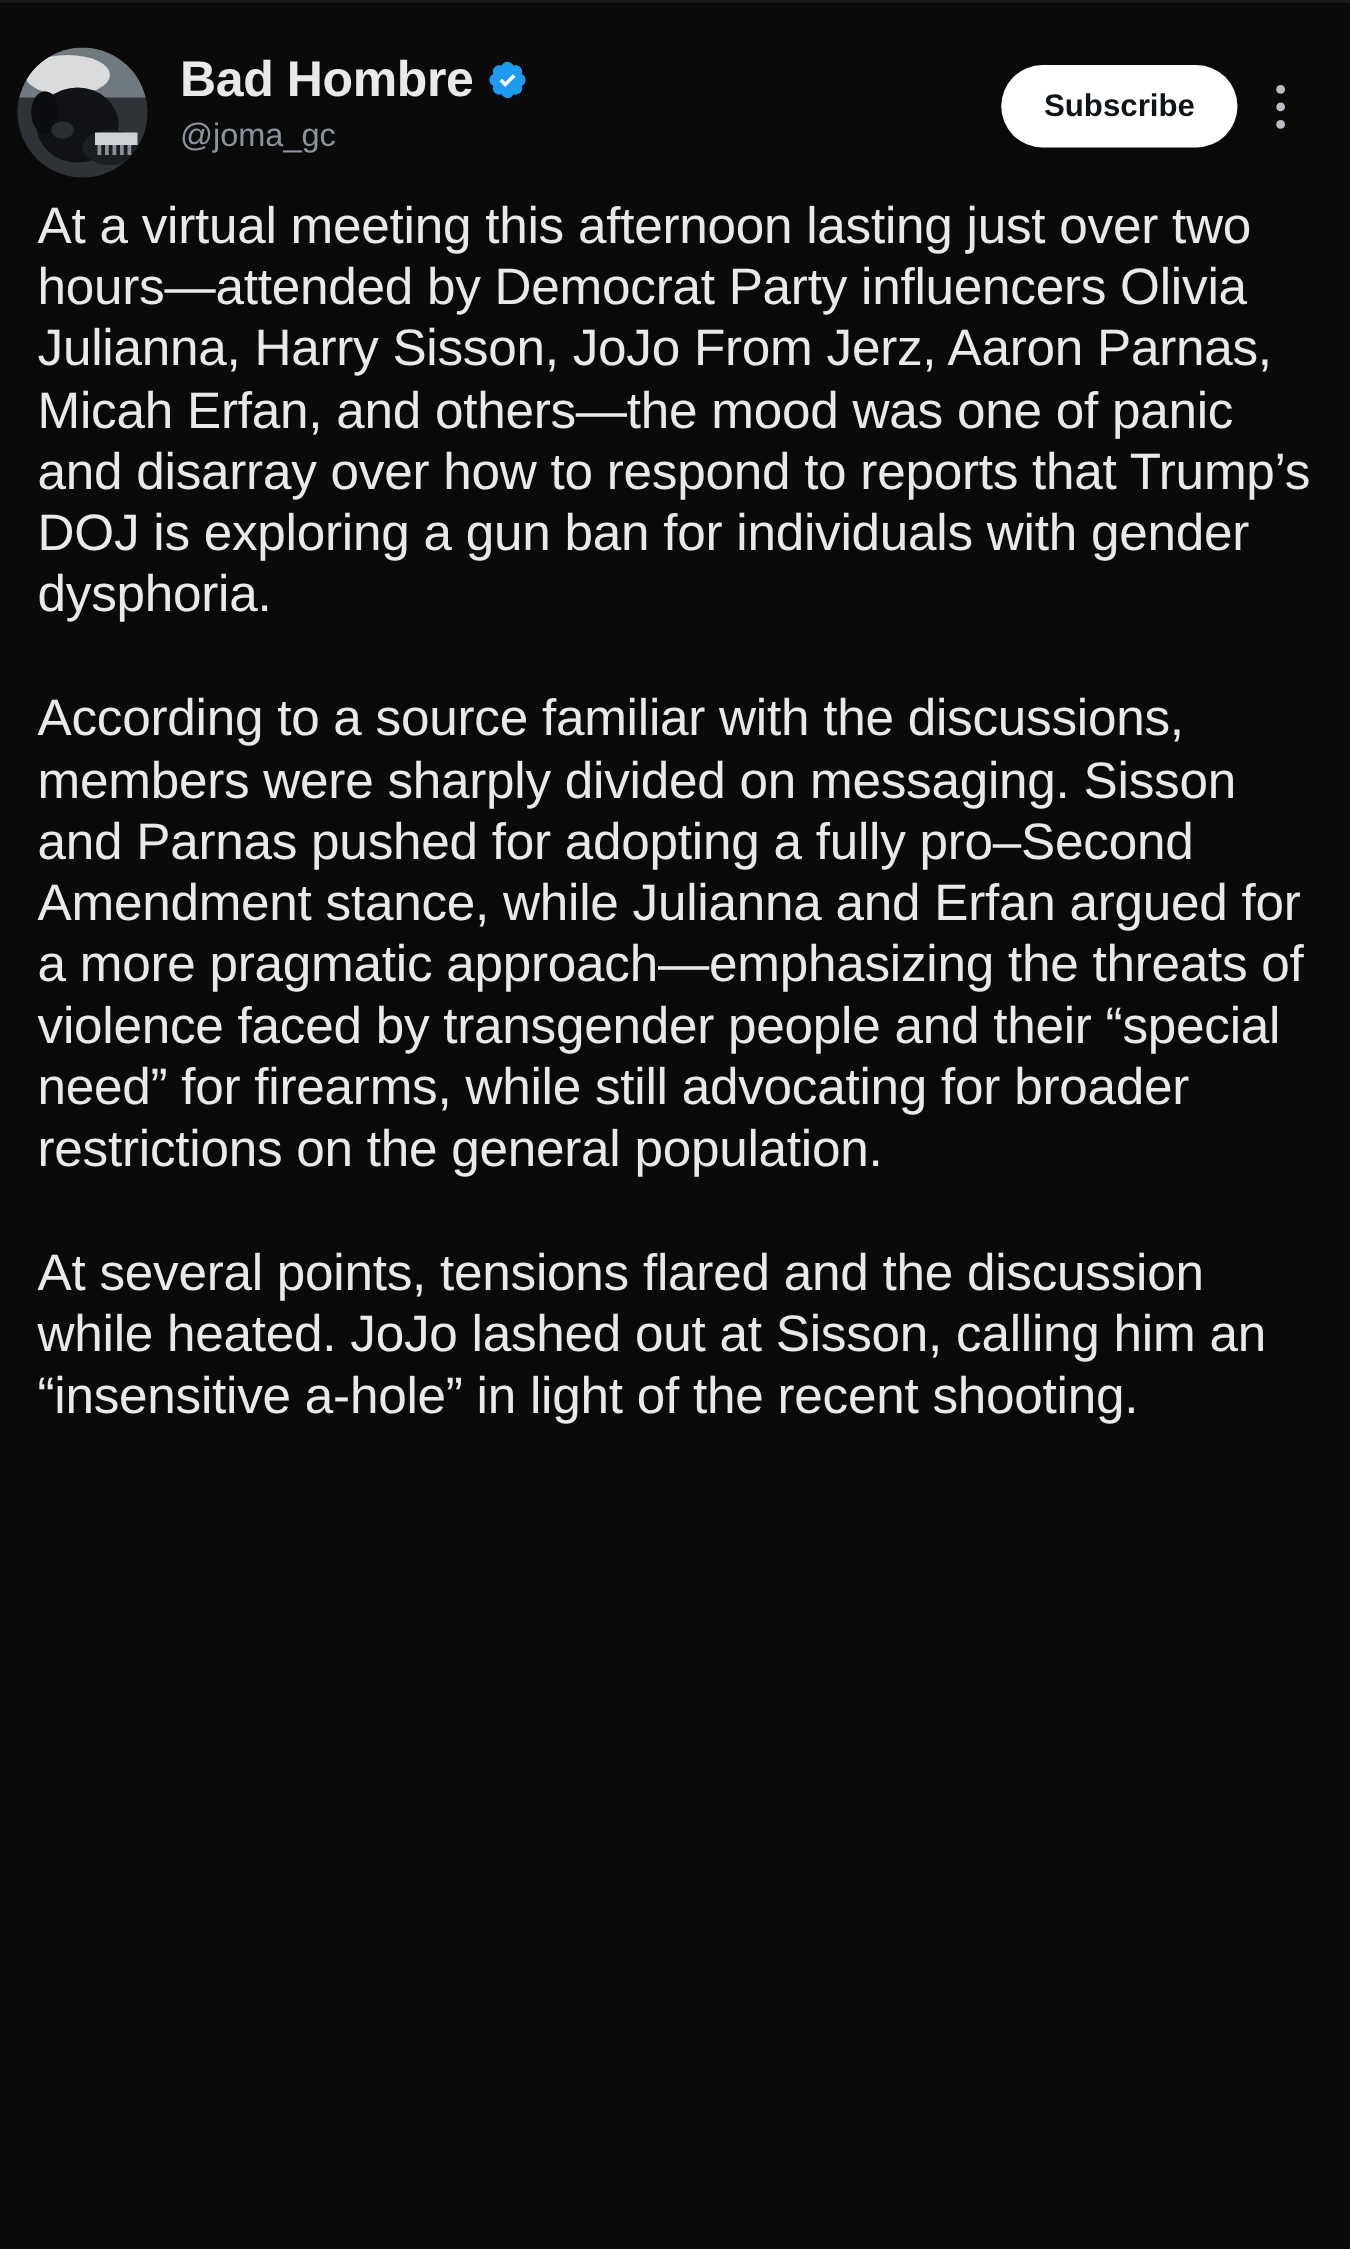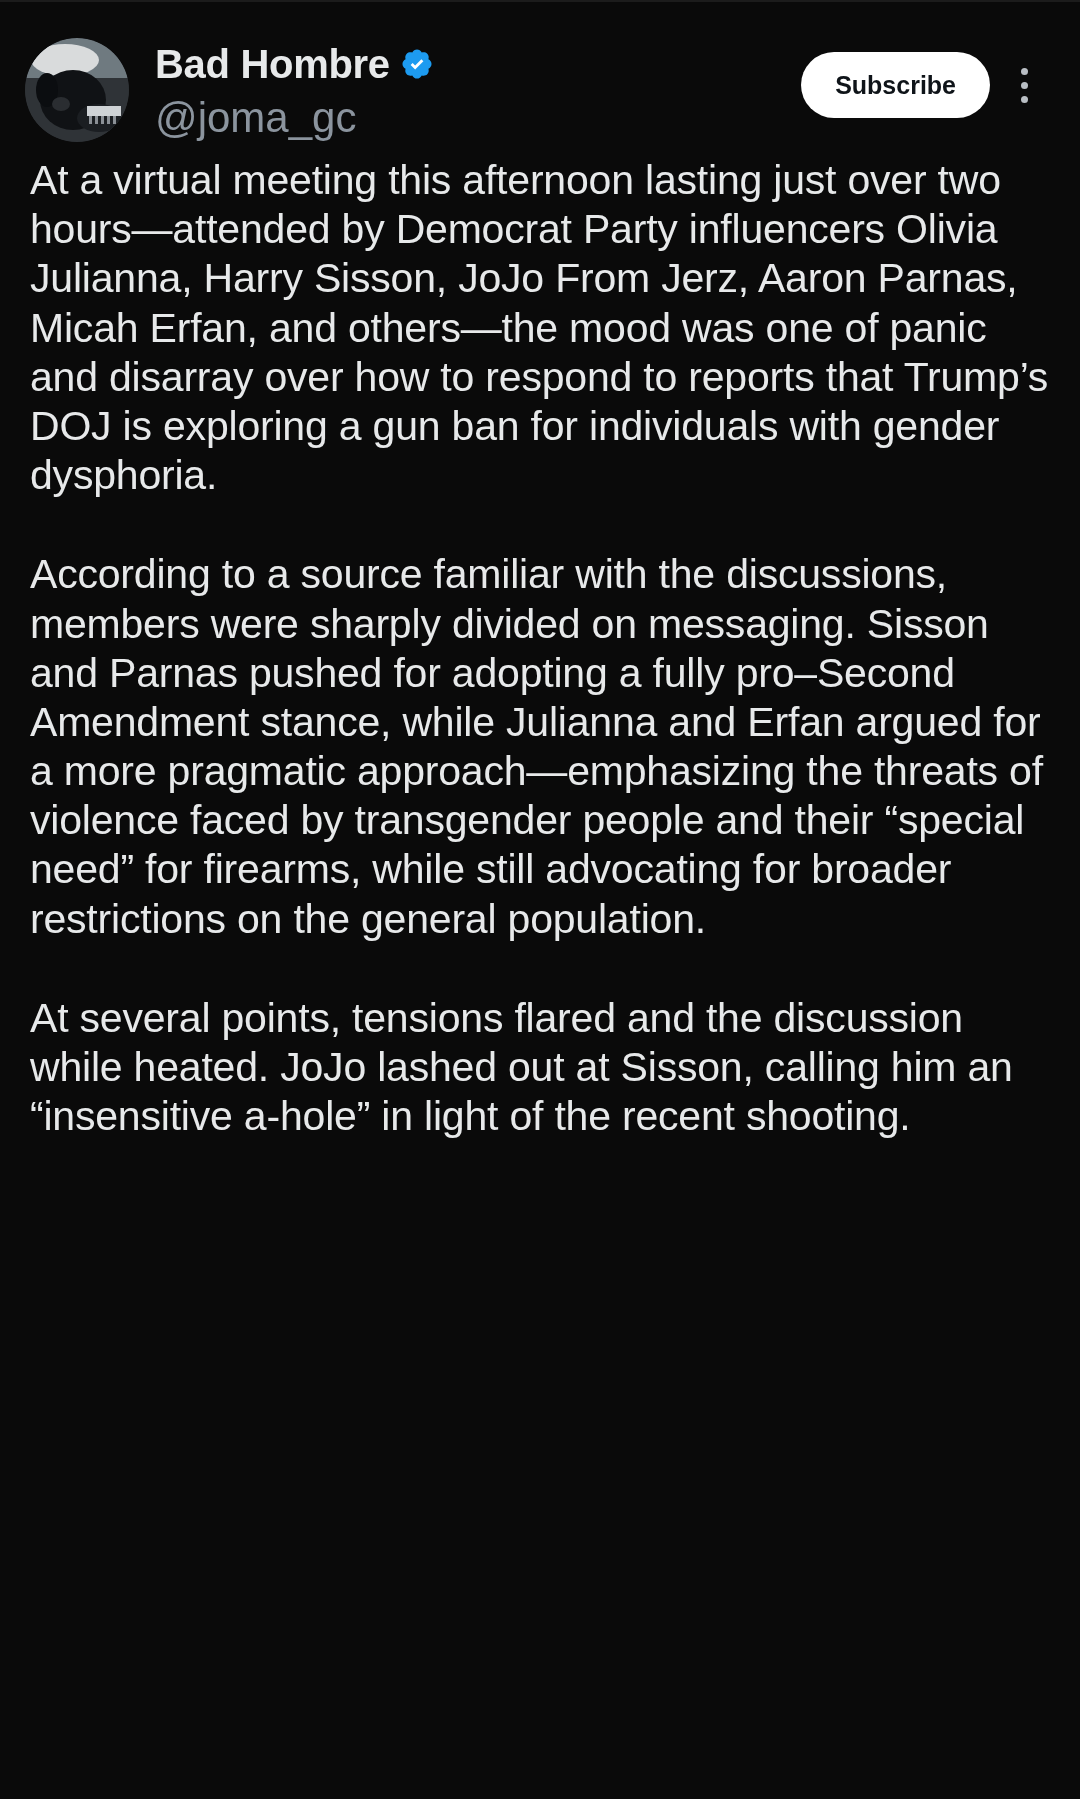--- a/index.html
+++ b/index.html
@@ -20,21 +20,21 @@
     padding: 0;
   }
   .top-rule {
     width: 100%;
     height: 2px;
     background: #1c1c1c;
   }
   .header {
     display: flex;
     align-items: flex-start;
-    padding: 36px 30px 0 25px;
+    padding: 36px 30px 0 14px;
     height: 140px;
   }
   .avatar {
     width: 104px;
     height: 104px;
     border-radius: 50%;
     flex: 0 0 104px;
     overflow: hidden;
     position: relative;
     background: #2a2d31;
@@ -63,21 +63,21 @@
     white-space: nowrap;
   }
   .verified {
     width: 34px;
     height: 34px;
     flex: 0 0 34px;
     display: block;
   }
   .handle {
     color: #8b949e;
-    font-size: 42px;
+    font-size: 26px;
     line-height: 1.2;
     margin-top: 6px;
     white-space: nowrap;
   }
   .header-actions {
     display: flex;
     align-items: center;
     gap: 8px;
     padding-top: 14px;
   }

